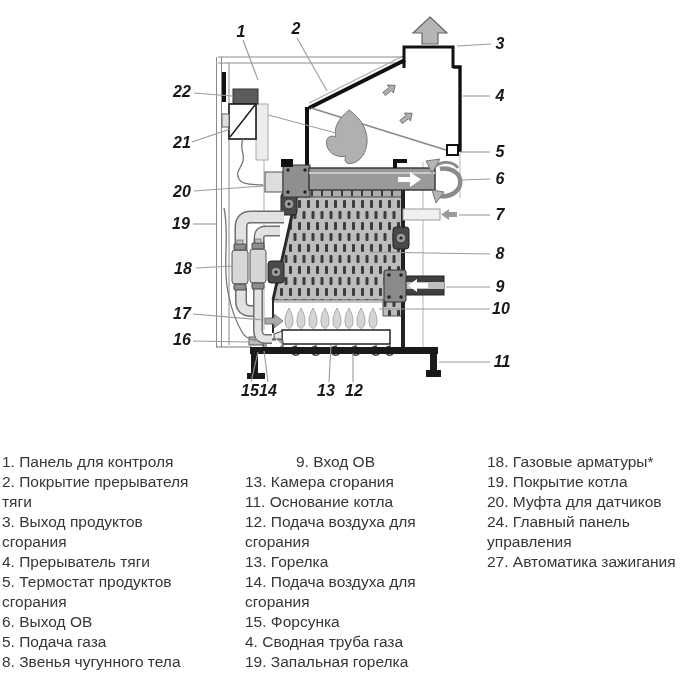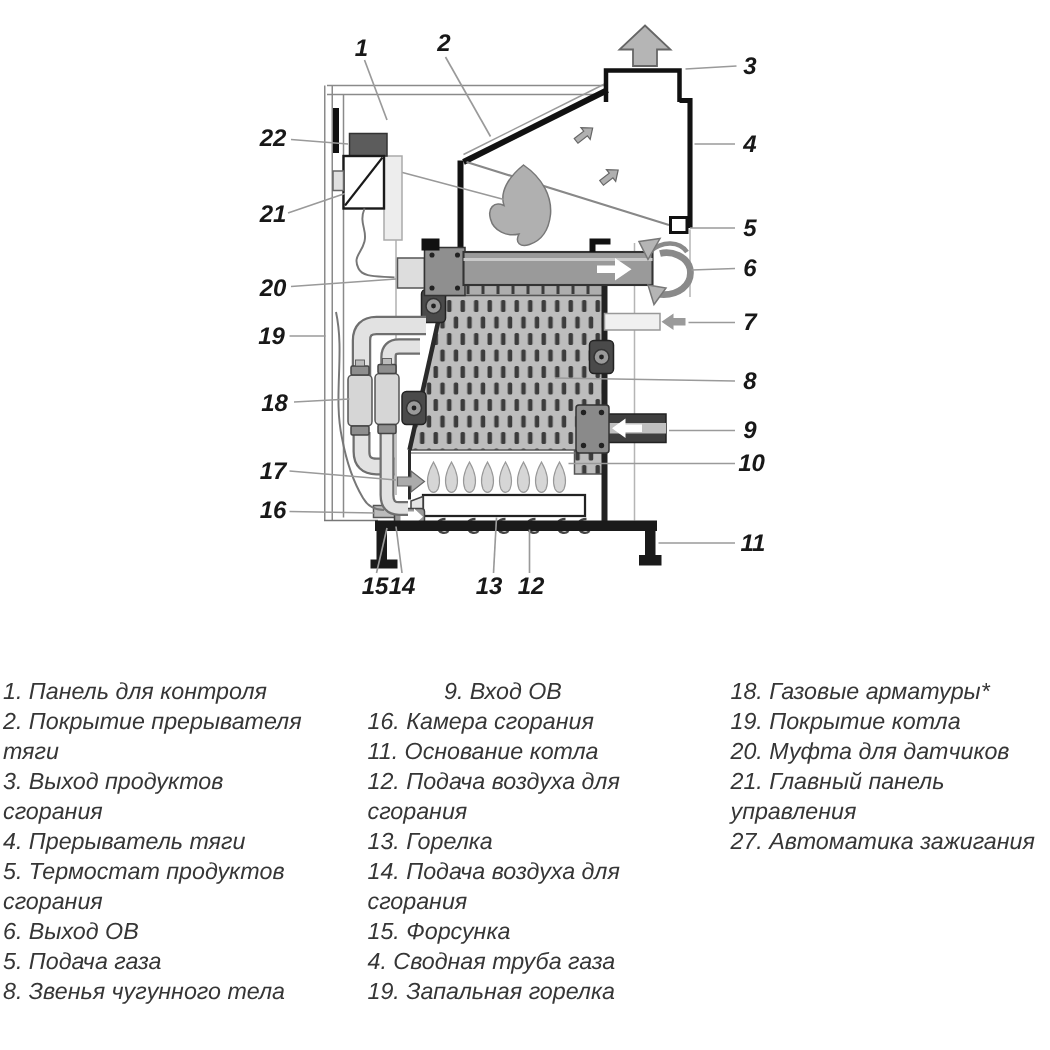--- a/index.html
+++ b/index.html
@@ -2,21 +2,21 @@
 <html><head>
 <meta charset="utf-8">
 <style>
   html,body{margin:0;padding:0;background:#fff;}
   .page{position:relative;width:700px;height:700px;background:#ffffff;overflow:hidden;
         font-family:"Liberation Sans",sans-serif;}
   .diagram{position:absolute;left:0;top:0;}
   .callout{font:italic bold 16px "Liberation Sans",sans-serif;fill:#181818;}
   .legend{position:absolute;top:452px;left:0;width:700px;color:#363636;
           font-size:15.5px;line-height:20px;}
-  .legend .col{position:absolute;top:0;font-style:italic;}
+  .legend .col{position:absolute;top:0;}
   .col1{left:2px;width:205px;}
   .col2{left:245px;width:230px;}
   .col3{left:487px;width:211px;}
   .li{white-space:normal;}
   .li.indent{padding-left:7px;margin-left:44px;}
 </style>
 </head>
 <body>
 
 <div class="page">
@@ -248,31 +248,31 @@
     <div class="li">2. Покрытие прерывателя тяги</div>
     <div class="li">3. Выход продуктов сгорания</div>
     <div class="li">4. Прерыватель тяги</div>
     <div class="li">5. Термостат продуктов сгорания</div>
     <div class="li">6. Выход ОВ</div>
     <div class="li">5. Подача газа</div>
     <div class="li">8. Звенья чугунного тела</div>
   </div>
   <div class="col col2">
     <div class="li indent">9. Вход ОВ</div>
-    <div class="li">16. Камера сгорания</div>
+    <div class="li">13. Камера сгорания</div>
     <div class="li">11. Основание котла</div>
     <div class="li">12. Подача воздуха для сгорания</div>
     <div class="li">13. Горелка</div>
     <div class="li">14. Подача воздуха для сгорания</div>
     <div class="li">15. Форсунка</div>
     <div class="li">4. Сводная труба газа</div>
     <div class="li">19. Запальная горелка</div>
   </div>
   <div class="col col3">
     <div class="li">18. Газовые арматуры*</div>
     <div class="li">19. Покрытие котла</div>
     <div class="li">20. Муфта для датчиков</div>
-    <div class="li">21. Главный панель управления</div>
+    <div class="li">24. Главный панель управления</div>
     <div class="li">27. Автоматика зажигания</div>
   </div>
 </div>
 
 </div>
 
 </body></html>

